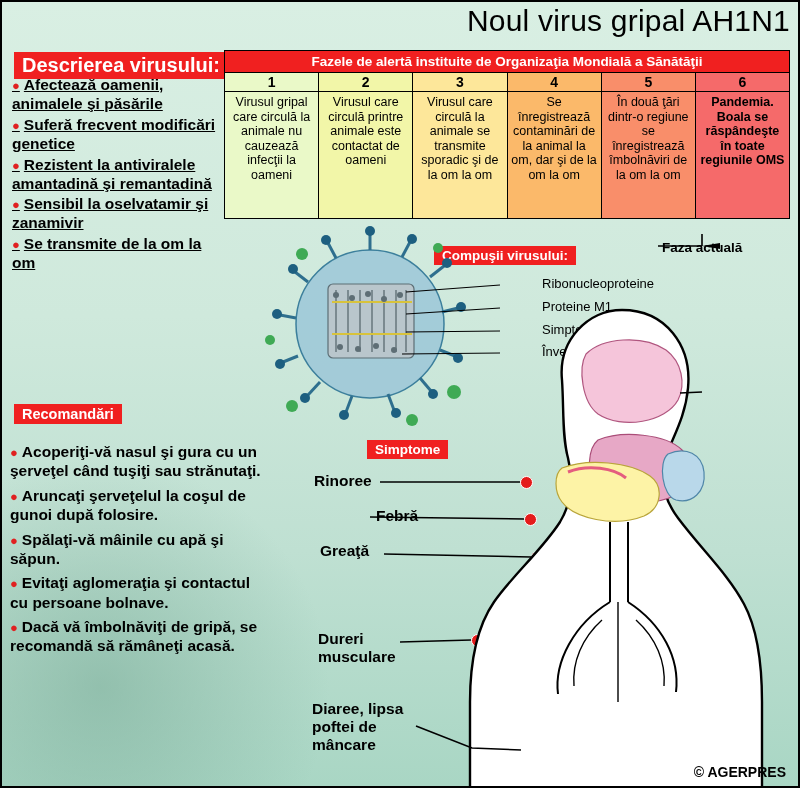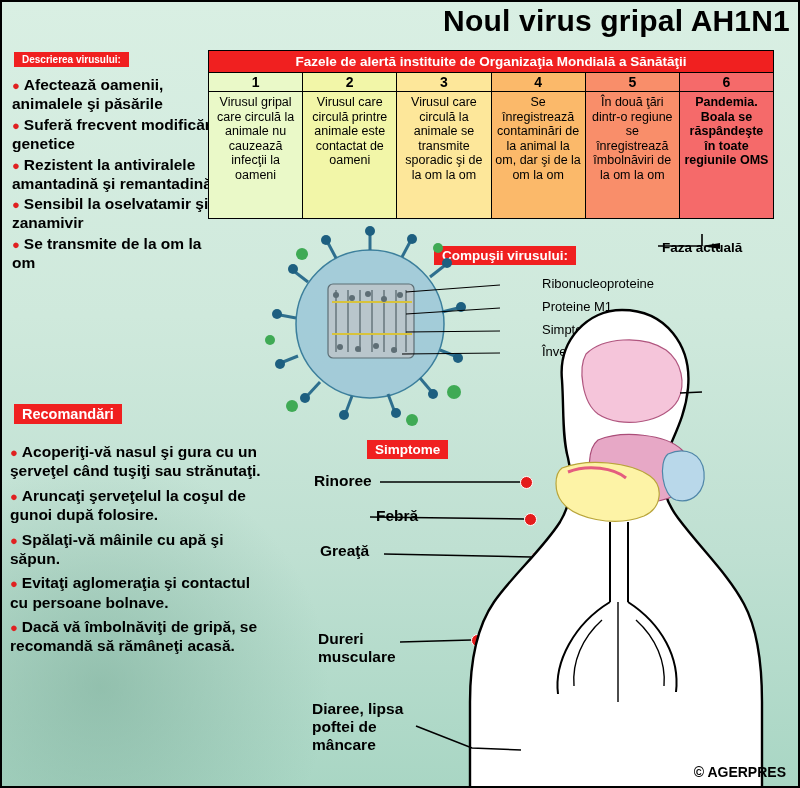--- a/index.html
+++ b/index.html
@@ -19,51 +19,51 @@
     overflow:hidden;
   }
   
   #bg-wash {
     position:absolute; left:0; bottom:0; width:330px; height:330px;
     background:radial-gradient(circle at 30% 70%, rgba(120,170,150,.55), rgba(200,225,215,0) 70%);
     pointer-events:none;
   }
   .title {
     position:absolute; right:8px; top:2px;
-    font-size:30px; font-weight:bold; color:#000;
+    font-size:30px; font-weight:normal; color:#000;
     letter-spacing:.2px;
   }
   .redbar {
     background:#f02020; color:#ffffff; font-weight:bold;
     display:inline-block; padding:2px 8px;
   }
   .bullet {
     color:#e02020; font-size:13px; line-height:0;
     margin-right:4px;
   }
   
-  #desc-head { position:absolute; left:12px; top:50px; font-size:10px; }
+  #desc-head { position:absolute; left:12px; top:50px; font-size:20px; }
   #desc-list {
     position:absolute; left:10px; top:74px; width:215px;
-    font-size:15.5px; font-weight:bold; color:#000; line-height:1.22;
+    font-size:15.5px; font-weight:bold; color:#000; line-height:1.22;text-decoration:underline;
   }
   #desc-list li { list-style:none; margin:0 0 2px 0; padding:0; text-indent:-0px;}
   #desc-list ul { margin:0; padding:0; }
 
   #rec-head { position:absolute; left:12px; top:402px; font-size:14.5px; }
   #rec-list {
     position:absolute; left:8px; top:440px; width:262px;
     font-size:15.5px; font-weight:bold; color:#000; line-height:1.25;
   }
   #rec-list ul { margin:0; padding:0; }
   #rec-list li { list-style:none; margin:0 0 5px 0; }
 
   
   #phases {
-    position:absolute; left:206px; top:48px; width:566px;
+    position:absolute; left:222px; top:48px; width:566px;
     border:1px solid #000; box-sizing:border-box;
   }
   #phases-title {
     background:#f02020; color:#fff; font-weight:bold; font-size:13.5px;
     text-align:center; padding:3px 0; border-bottom:1px solid #000;
   }
   #phases-grid { display:flex; }
   .ph {
     flex:1; border-right:1px solid #000; box-sizing:border-box;
     min-height:145px;

